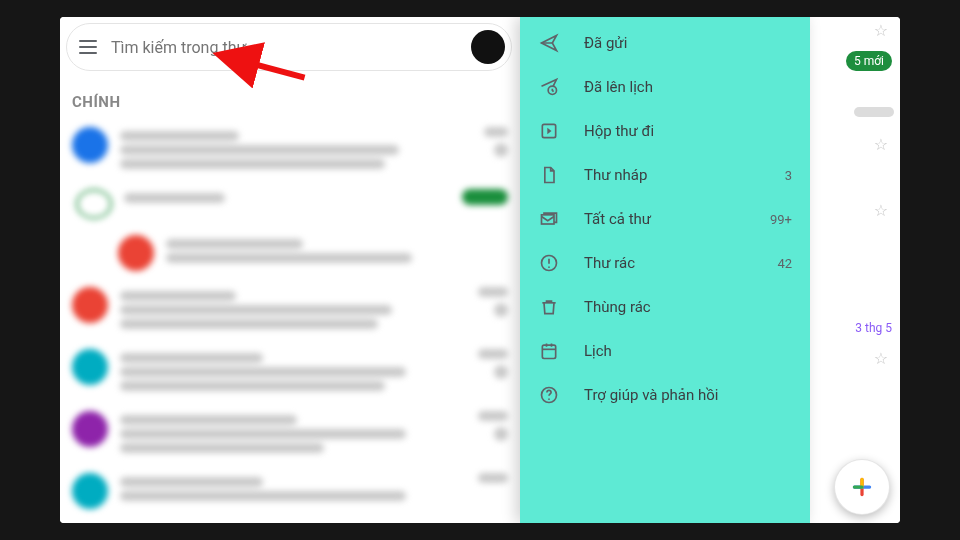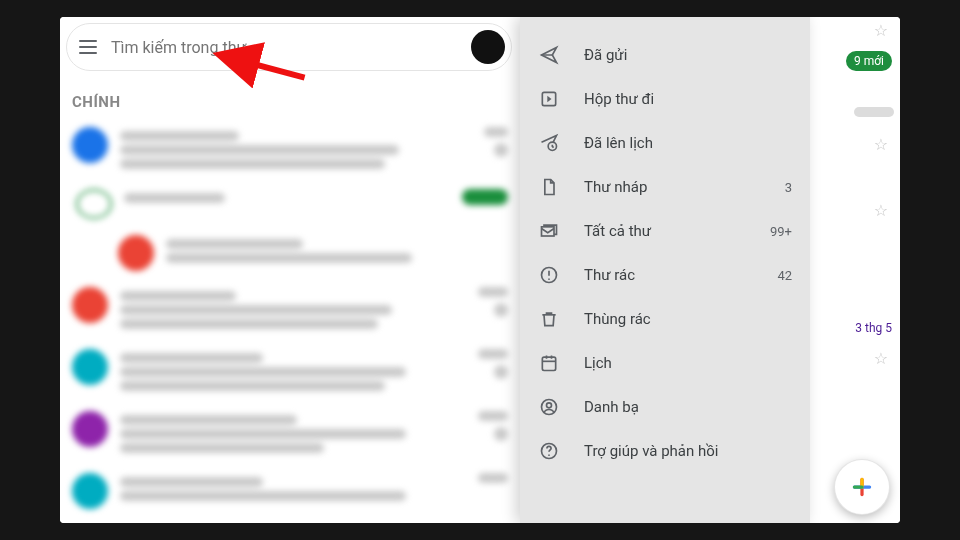--- a/index.html
+++ b/index.html
@@ -15,21 +15,21 @@
   .arrow{position:absolute;left:190px;top:24px;transform:rotate(-30deg);pointer-events:none;}
   .arrow svg{overflow:visible;}
   .list{filter:blur(3px);padding:4px 8px 0 8px;}
   .row{display:flex;align-items:flex-start;gap:12px;padding:8px 4px;}
   .av{width:36px;height:36px;border-radius:50%;flex:0 0 36px;}
   .body{flex:1;}
   .ln{height:10px;border-radius:5px;background:#c9c9c9;margin:4px 0;}
   .meta{width:36px;display:flex;flex-direction:column;align-items:flex-end;gap:6px;}
   .dot{height:10px;border-radius:5px;background:#c9c9c9;}
   .pill{width:46px;height:16px;border-radius:8px;background:#1a8f3c;}
-  .drawer{position:absolute;right:90px;top:0;width:290px;height:100%;background:#e5e5e5;box-shadow:-4px 0 14px rgba(0,0,0,.18);padding-top:16px;}
+  .drawer{position:absolute;right:90px;top:0;width:290px;height:100%;background:#5eead4;box-shadow:-4px 0 14px rgba(0,0,0,.18);padding-top:4px;}
   .mitem{display:flex;align-items:center;height:44px;padding:0 18px;font-size:15px;color:#3c4043;cursor:pointer;}
   .mitem .ic{width:22px;height:22px;margin-right:24px;color:#5f6368;display:flex;align-items:center;justify-content:center;}
   .mitem .lbl{flex:1;}
   .mitem .cnt{font-size:13px;color:#5f6368;}
   .mhead{font-size:12px;font-weight:600;letter-spacing:1.2px;color:#5f6368;padding:16px 18px 10px;text-transform:uppercase;}
   .hl{border:2px solid #e11;margin:2px 8px;}
   .rightbg{position:absolute;right:0;top:0;width:90px;height:100%;background:#fff;}
   .rbadge{position:absolute;right:8px;top:34px;background:#1e8e3e;color:#fff;font-size:12px;padding:3px 8px;border-radius:10px;}
   .rstar{position:absolute;right:12px;color:#c6c6c6;}
   .fab{position:absolute;right:10px;bottom:8px;width:56px;height:56px;border-radius:50%;background:#fff;box-shadow:0 3px 10px rgba(0,0,0,.25);display:flex;align-items:center;justify-content:center;border:1px solid rgba(0,0,0,0.1);}
@@ -138,25 +138,25 @@
               <path d="M0,0 L8,4 L0,8 Z" fill="#e11"></path>
             </marker>
           </defs>
       <line x1="48" y1="48" x2="6" y2="6" stroke="#e11" stroke-width="6" marker-end="url(#ah)"></line>
         </svg>
     </div>
   </div>
 
   <div class="rightbg">
     <div class="rstar" style="top:4px">☆</div>
-    <div class="rbadge">9 mới</div>
+    <div class="rbadge">5 mới</div>
     <div class="rline" style="top:90px;width:40px"></div>
     <div class="rstar" style="top:118px">☆</div>
     <div class="rstar" style="top:184px">☆</div>
-    <div style="position:absolute;right:8px;top:304px;font-size:12px;color:#4c1d95">3 thg 5</div>
+    <div style="position:absolute;right:8px;top:304px;font-size:12px;color:#8b5cf6">3 thg 5</div>
     <div class="rstar" style="top:332px">☆</div>
     <div class="fab">
       <svg viewBox="0 0 24 24">
           <path d="M12 5v14" stroke="#ea4335" stroke-width="3" stroke-linecap="round"></path>
           <path d="M5 12h14" stroke="#4285f4" stroke-width="3" stroke-linecap="round"></path>
           <path d="M12 5v7" stroke="#fbbc04" stroke-width="3" stroke-linecap="round"></path>
           <path d="M5 12h7" stroke="#34a853" stroke-width="3" stroke-linecap="round"></path>
         </svg>
     </div>
   </div>
@@ -167,39 +167,39 @@
           <svg width="20" height="20" viewBox="0 0 24 24" fill="none" stroke="currentColor" stroke-width="2">
             <path d="M3 12l18-9-5 9 5 9z"></path>
             <path d="M3 12h13"></path>
           </svg>
         </span>
       <span class="lbl">Đã gửi</span>
     </div>
     <div class="mitem">
       <span class="ic">
           <svg width="20" height="20" viewBox="0 0 24 24" fill="none" stroke="currentColor" stroke-width="2">
-            <rect x="4" y="4" width="16" height="16" rx="2"></rect>
-            <path d="M10 8l5 4-5 4z" fill="currentColor" stroke="none"></path>
-          </svg>
-        </span>
-      <span class="lbl">Hộp thư đi</span>
-    </div>
-    <div class="mitem">
-      <span class="ic">
-          <svg width="20" height="20" viewBox="0 0 24 24" fill="none" stroke="currentColor" stroke-width="2">
             <path d="M3 11l18-8-4 8"></path>
             <circle cx="16" cy="16" r="5"></circle>
             <path d="M16 14v2l1.5 1.5"></path>
           </svg>
         </span>
       <span class="lbl">Đã lên lịch</span>
     </div>
     <div class="mitem">
       <span class="ic">
           <svg width="20" height="20" viewBox="0 0 24 24" fill="none" stroke="currentColor" stroke-width="2">
+            <rect x="4" y="4" width="16" height="16" rx="2"></rect>
+            <path d="M10 8l5 4-5 4z" fill="currentColor" stroke="none"></path>
+          </svg>
+        </span>
+      <span class="lbl">Hộp thư đi</span>
+    </div>
+    <div class="mitem">
+      <span class="ic">
+          <svg width="20" height="20" viewBox="0 0 24 24" fill="none" stroke="currentColor" stroke-width="2">
             <path d="M7 3h7l4 4v14H7z"></path>
             <path d="M14 3v4h4"></path>
           </svg>
         </span>
       <span class="lbl">Thư nháp</span>
       <span class="cnt">3</span>
     </div>
     <div class="mitem">
       <span class="ic">
           <svg width="20" height="20" viewBox="0 0 24 24" fill="none" stroke="currentColor" stroke-width="2">
@@ -237,30 +237,20 @@
     <div class="mitem">
       <span class="ic">
           <svg width="20" height="20" viewBox="0 0 24 24" fill="none" stroke="currentColor" stroke-width="2">
             <rect x="4" y="5" width="16" height="16" rx="2"></rect>
             <path d="M4 10h16"></path>
             <path d="M9 3v4M15 3v4"></path>
           </svg>
         </span>
       <span class="lbl">Lịch</span>
     </div>
-    <div class="mitem">
-      <span class="ic">
-          <svg width="20" height="20" viewBox="0 0 24 24" fill="none" stroke="currentColor" stroke-width="2">
-            <circle cx="12" cy="12" r="9"></circle>
-            <circle cx="12" cy="10" r="3"></circle>
-            <path d="M6 19c1-3 4-4 6-4s5 1 6 4"></path>
-          </svg>
-        </span>
-      <span class="lbl">Danh bạ</span>
-    </div>
 
 
     <div class="mitem">
       <span class="ic">
           <svg width="20" height="20" viewBox="0 0 24 24" fill="none" stroke="currentColor" stroke-width="2">
             <circle cx="12" cy="12" r="9"></circle>
             <path d="M9.5 9a2.5 2.5 0 115 0c0 1.5-2.5 2-2.5 4"></path>
             <circle cx="12" cy="17" r="1" fill="currentColor" stroke="none"></circle>
           </svg>
         </span>

